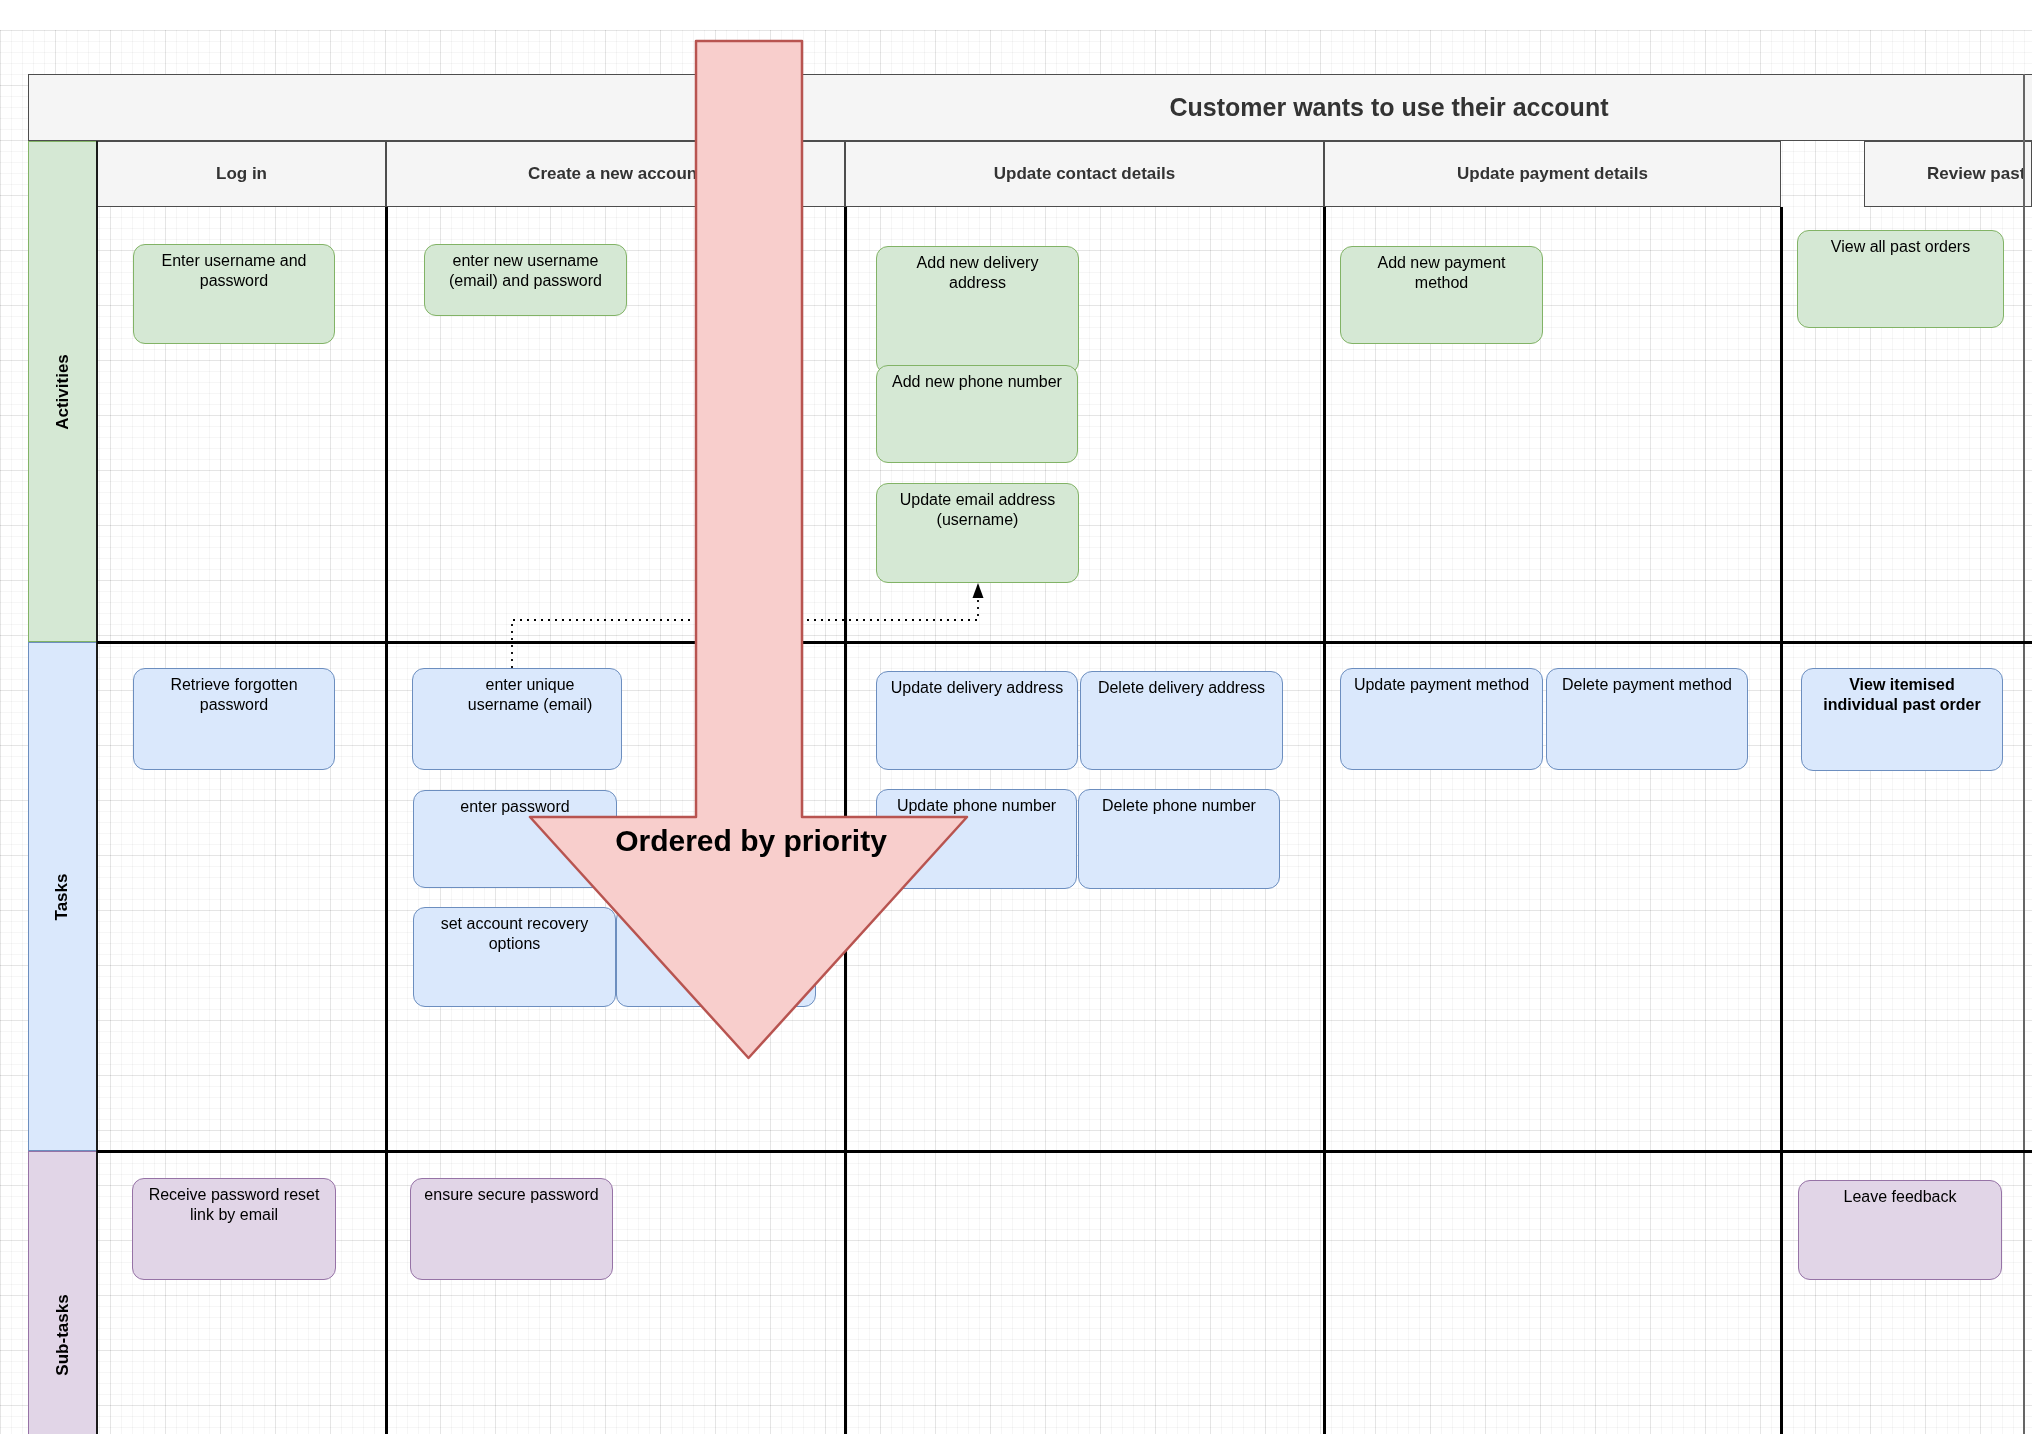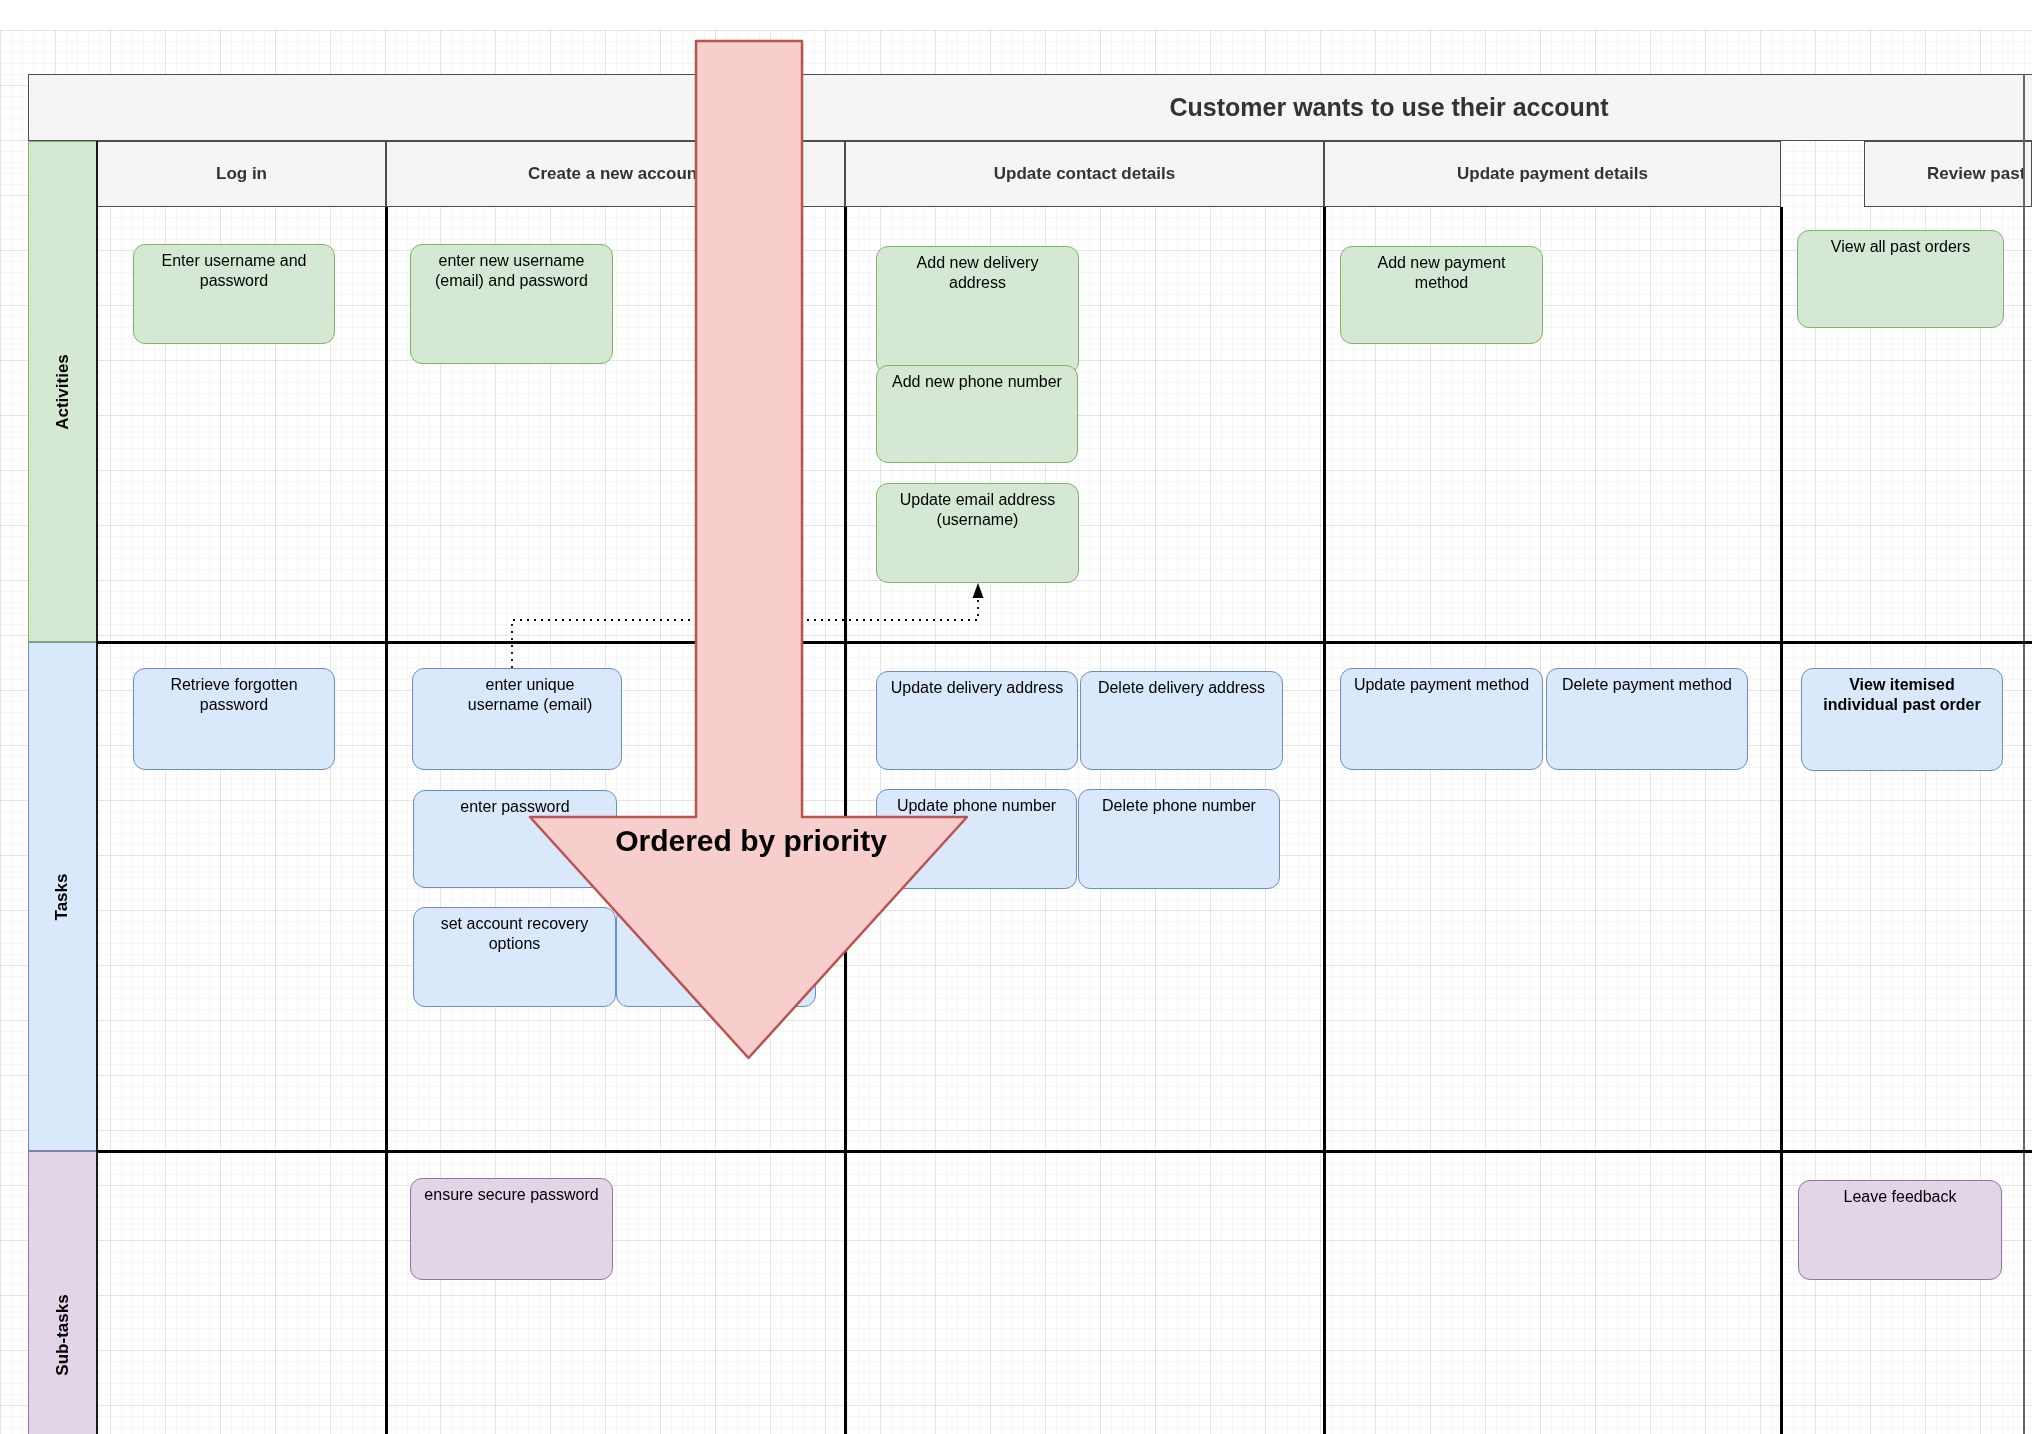--- a/index.html
+++ b/index.html
@@ -112,21 +112,21 @@
   <div class="abs vline" style="left:844px;"></div>
   <div class="abs vline" style="left:1323px;"></div>
   <div class="abs vline" style="left:1780px;"></div>
   <div class="abs vline-light" style="left:2023px;"></div>
   <div class="abs hline" style="top:611px;"></div>
   <div class="abs hline" style="top:1120px;"></div>
 
   <div class="card green" style="left:133px;top:214px;width:202px;height:100px;">
     <span>Enter username and password</span>
   </div>
-  <div class="card green" style="left:410px;top:214px;width:203px;height:120px;">
+  <div class="card green" style="left:424px;top:214px;width:203px;height:72px;">
     <span>enter new username (email) and password</span>
   </div>
   <div class="card green" style="left:876px;top:216px;width:203px;height:128px;">
     <span>Add new delivery address</span>
   </div>
   <div class="card green" style="left:876px;top:335px;width:202px;height:98px;">
     <span>Add new phone number</span>
   </div>
   <div class="card green" style="left:876px;top:453px;width:203px;height:100px;">
     <span>Update email address (username)</span>
@@ -168,20 +168,23 @@
   <div class="card blue" style="left:1340px;top:638px;width:203px;height:102px;">
     <span>Update payment method</span>
   </div>
   <div class="card blue" style="left:1546px;top:638px;width:202px;height:102px;">
     <span>Delete payment method</span>
   </div>
   <div class="card blue" style="left:1801px;top:638px;width:202px;height:103px;font-weight:bold;">
     <span>View itemised individual past order</span>
   </div>
 
+  <div class="card purple" style="left:132px;top:1148px;width:204px;height:102px;">
+    <span>Receive password reset link by email</span>
+  </div>
   <div class="card purple" style="left:410px;top:1148px;width:203px;height:102px;">
     <span>ensure secure password</span>
   </div>
   <div class="card purple" style="left:1798px;top:1150px;width:204px;height:100px;">
     <span>Leave feedback</span>
   </div>
 
   <svg class="overlay">
     <path d="M 512 638 L 512 590 L 978 590 L 978 566" fill="none" stroke="#000" stroke-width="1.8" stroke-dasharray="2 5"></path>
     <polygon points="978,553 972.5,568 983.5,568" fill="#000"></polygon>

